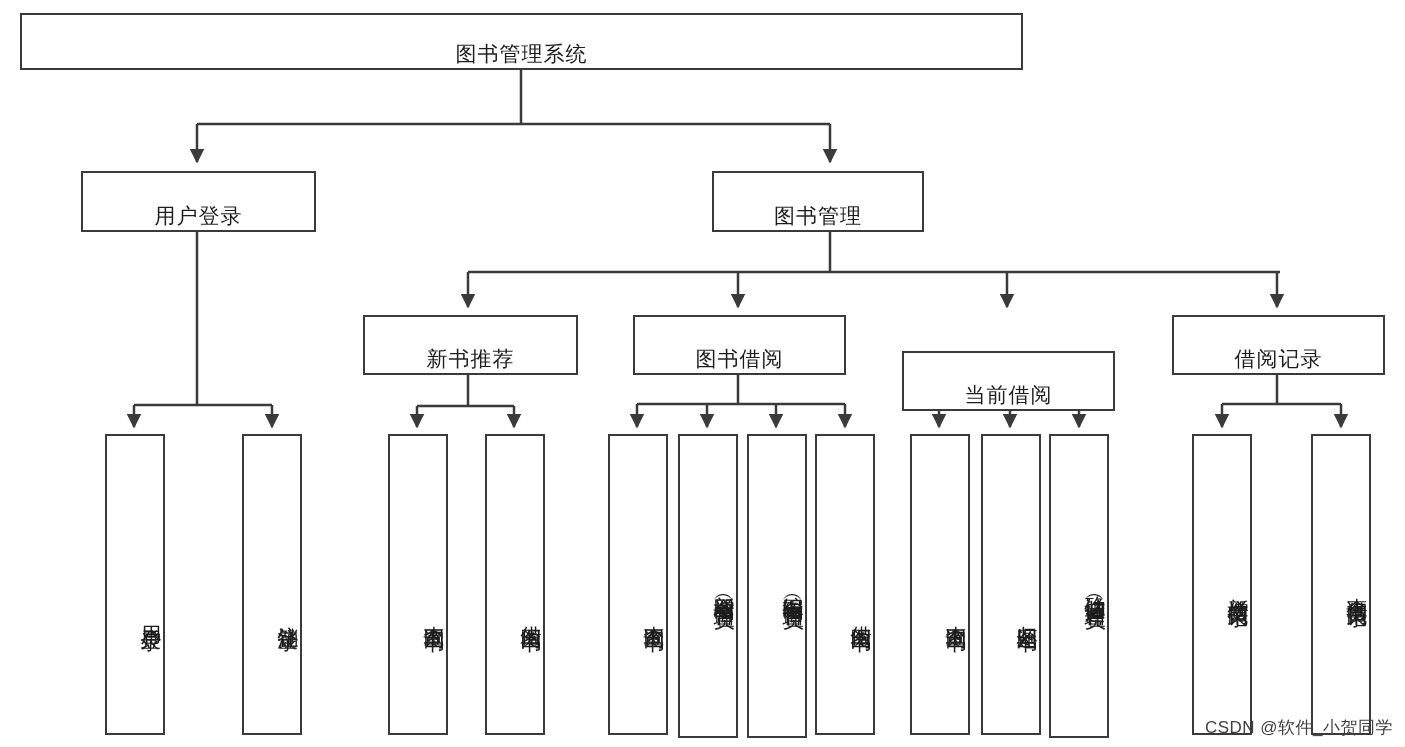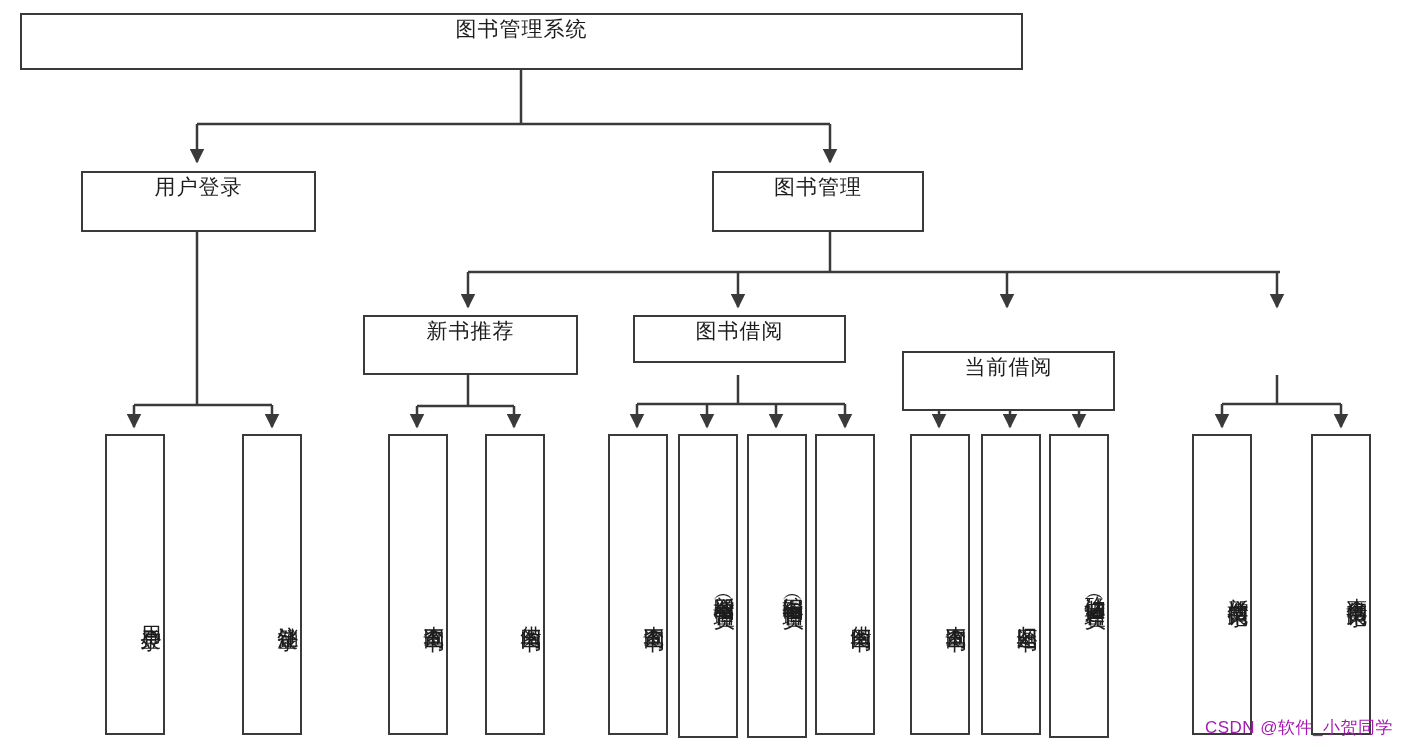--- a/index.html
+++ b/index.html
@@ -24,21 +24,21 @@
     width: 1405px;
     height: 747px;
     pointer-events: none;
   }
   .node {
     position: absolute;
     box-sizing: border-box;
     background: #ffffff;
     border: 2px solid #3a3a3a;
     display: flex;
-    align-items: flex-start;
+    align-items: flex-end;
     justify-content: center;
     color: #1d1d1d;
   }
   .node-h {
     font-size: 21px;
     letter-spacing: 1px;
     white-space: nowrap;
   }
   .node-root {
     font-size: 21px;
@@ -60,21 +60,21 @@
     display: block;
   }
   .leaf-short > span {
     padding-top: 52px;
   }
   .watermark {
     position: absolute;
     right: 12px;
     bottom: 8px;
     font-size: 17px;
-    color: #a21caf;
+    color: #404040;
     white-space: nowrap;
     letter-spacing: 0.5px;
   }
 </style>
 </head>
 <body>
 
 <div id="diagram-root">
 
   <svg id="wires" viewBox="0 0 1405 747" xmlns="http://www.w3.org/2000/svg">
@@ -134,25 +134,28 @@
   <div class="node node-h" id="node-l2-0" style="left: 81px; top: 171px; width: 235px; height: 61px;">
     <span>用户登录</span>
   </div>
   <div class="node node-h" id="node-l2-1" style="left: 712px; top: 171px; width: 212px; height: 61px;">
     <span>图书管理</span>
   </div>
 
   <div class="node node-h" id="node-l3-0" style="left: 363px; top: 315px; width: 215px; height: 60px;">
     <span>新书推荐</span>
   </div>
-  <div class="node node-h" id="node-l3-1" style="left: 633px; top: 315px; width: 213px; height: 48px;">
+  <div class="node node-h" id="node-l3-1" style="left: 633px; top: 315px; width: 213px; height: 60px;">
     <span>图书借阅</span>
   </div>
   <div class="node node-h" id="node-l3-2" style="left: 902px; top: 315px; width: 213px; height: 60px; margin-top: 36px;">
     <span>当前借阅</span>
+  </div>
+  <div class="node node-h" id="node-l3-3" style="left: 1172px; top: 315px; width: 213px; height: 60px;">
+    <span>借阅记录</span>
   </div>
 
   <div class="node node-v leaf-short" id="node-leaf-0" style="left: 105px; top: 434px; width: 60px; height: 301px;">
     <span>用户登录</span>
   </div>
   <div class="node node-v leaf-short" id="node-leaf-1" style="left: 242px; top: 434px; width: 60px; height: 301px;">
     <span>注销登录</span>
   </div>
   <div class="node node-v leaf-short" id="node-leaf-2" style="left: 388px; top: 434px; width: 60px; height: 301px;">
     <span>查询图书</span>

